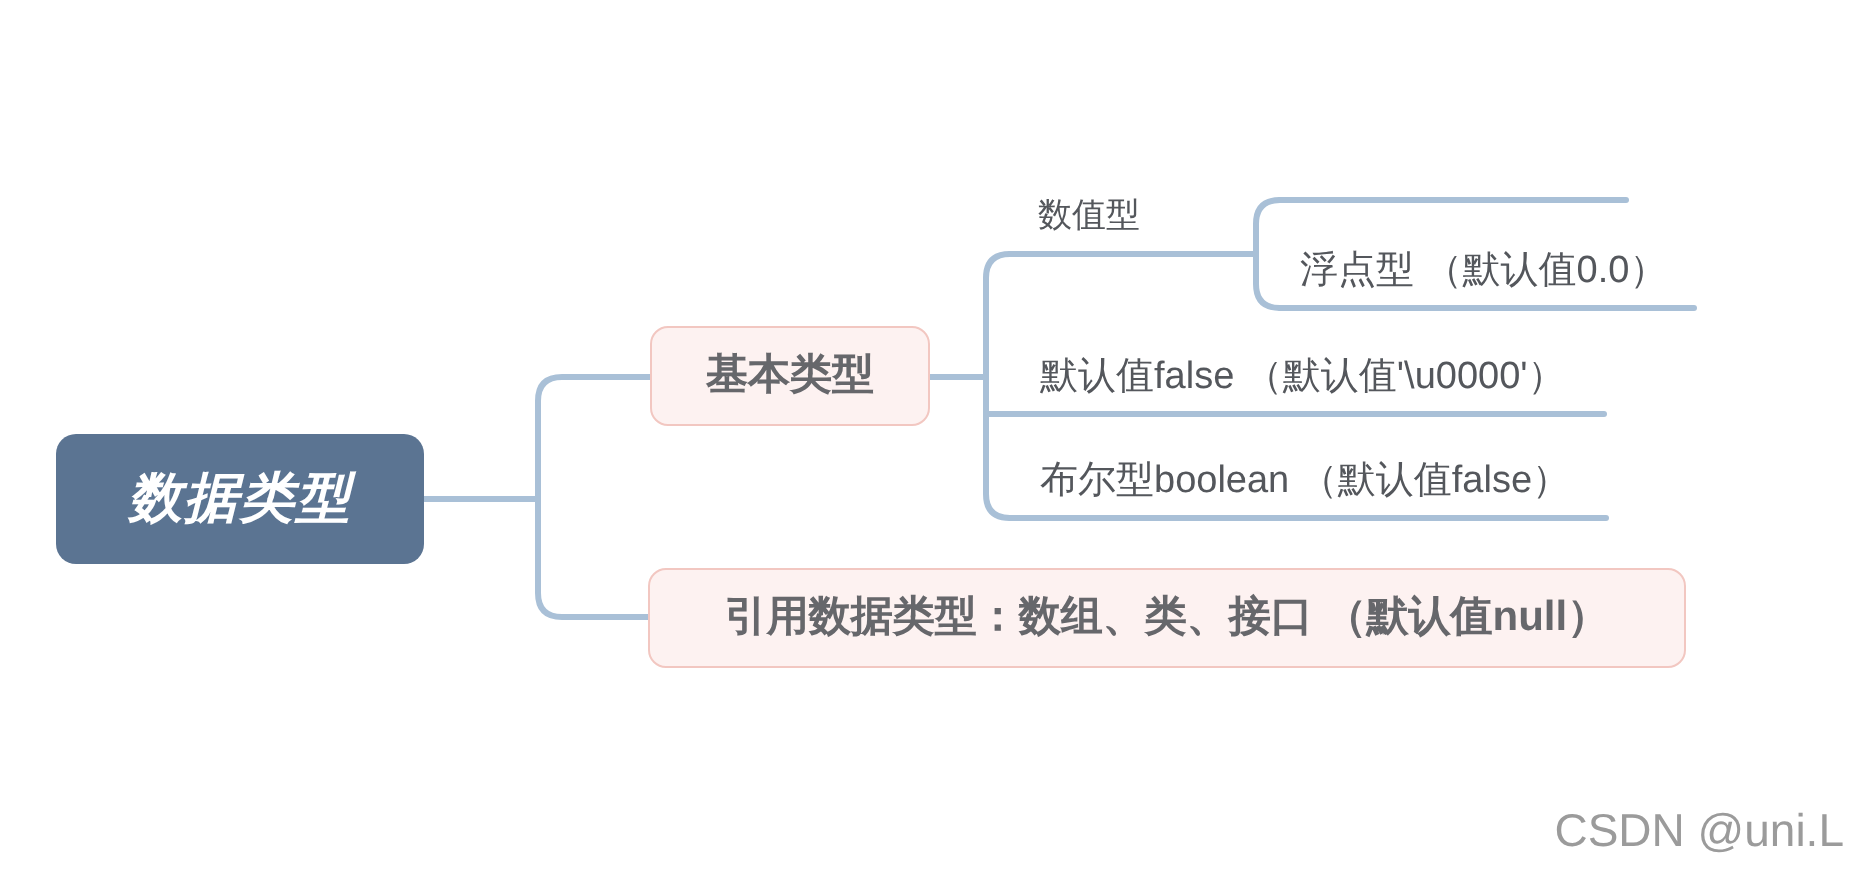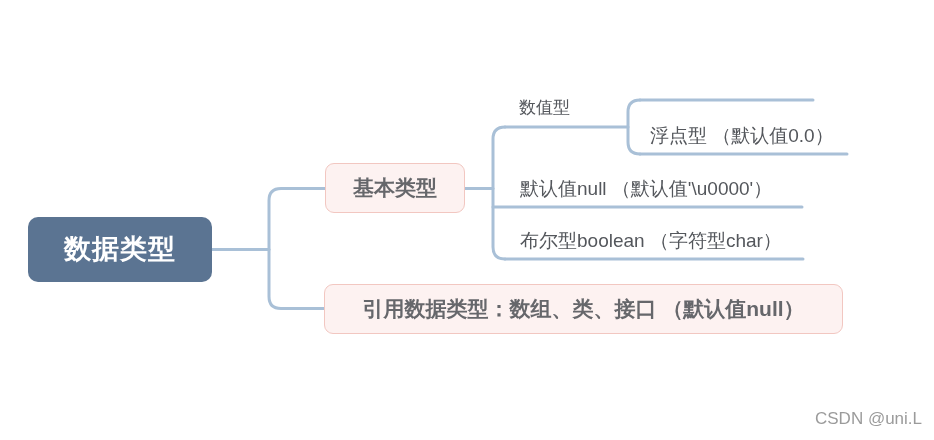--- a/index.html
+++ b/index.html
@@ -32,20 +32,21 @@
     width: 184px; height: 65px;
     background: var(--root-bg, #5b7492);
     border-radius: 10px;
     color: var(--root-text, #ffffff);
     font-size: 27px;
     font-weight: bold;
     line-height: 65px;
     text-align: center;
     letter-spacing: 1px;
     box-sizing: border-box;
+    font-style: italic;
   }
   .box-node {
     position: absolute;
     background: var(--branch-bg, #fdf2f1);
     border: 1.5px solid var(--branch-border, #f2c7c1);
     border-radius: 9px;
     color: var(--branch-text, #66676b);
     font-size: 21px;
     text-align: center;
     box-sizing: border-box;
@@ -70,21 +71,21 @@
     white-space: nowrap;
   }
   .leaf-label.numeric { left: 519px; top: 96px; font-size: 17px; }
   .leaf-label.integer { left: 648px; top: 70px; }
   .leaf-label.floatv  { left: 650px; top: 124px; }
   .leaf-label.charv   { left: 520px; top: 177px; }
   .leaf-label.boolv   { left: 520px; top: 229px; }
   .watermark {
     position: absolute;
     right: 12px; bottom: 11px;
-    font-size: 17px;
+    font-size: 23px;
     color: var(--watermark-text, #9b9b9b);
   }
 </style>
 </head>
 <body>
 
 <div class="canvas">
 
   <svg class="connector-layer" viewBox="0 0 934 440" xmlns="http://www.w3.org/2000/svg">
     <path class="connector" d="M 212 249.5 H 269"></path>
@@ -103,19 +104,19 @@
 
   <div class="box-node basic">基本类型</div>
 
   <div class="box-node reference">引用数据类型：数组、类、接口 （默认值null）</div>
 
   <div class="leaf-label numeric">数值型</div>
 
 
   <div class="leaf-label floatv">浮点型 （默认值0.0）</div>
 
-  <div class="leaf-label charv">默认值null （默认值'\u0000'）</div>
+  <div class="leaf-label charv">默认值false （默认值'\u0000'）</div>
 
-  <div class="leaf-label boolv">布尔型boolean （字符型char）</div>
+  <div class="leaf-label boolv">布尔型boolean （默认值false）</div>
 
   <div class="watermark">CSDN @uni.L</div>
 
 </div>
 
 </body></html>

